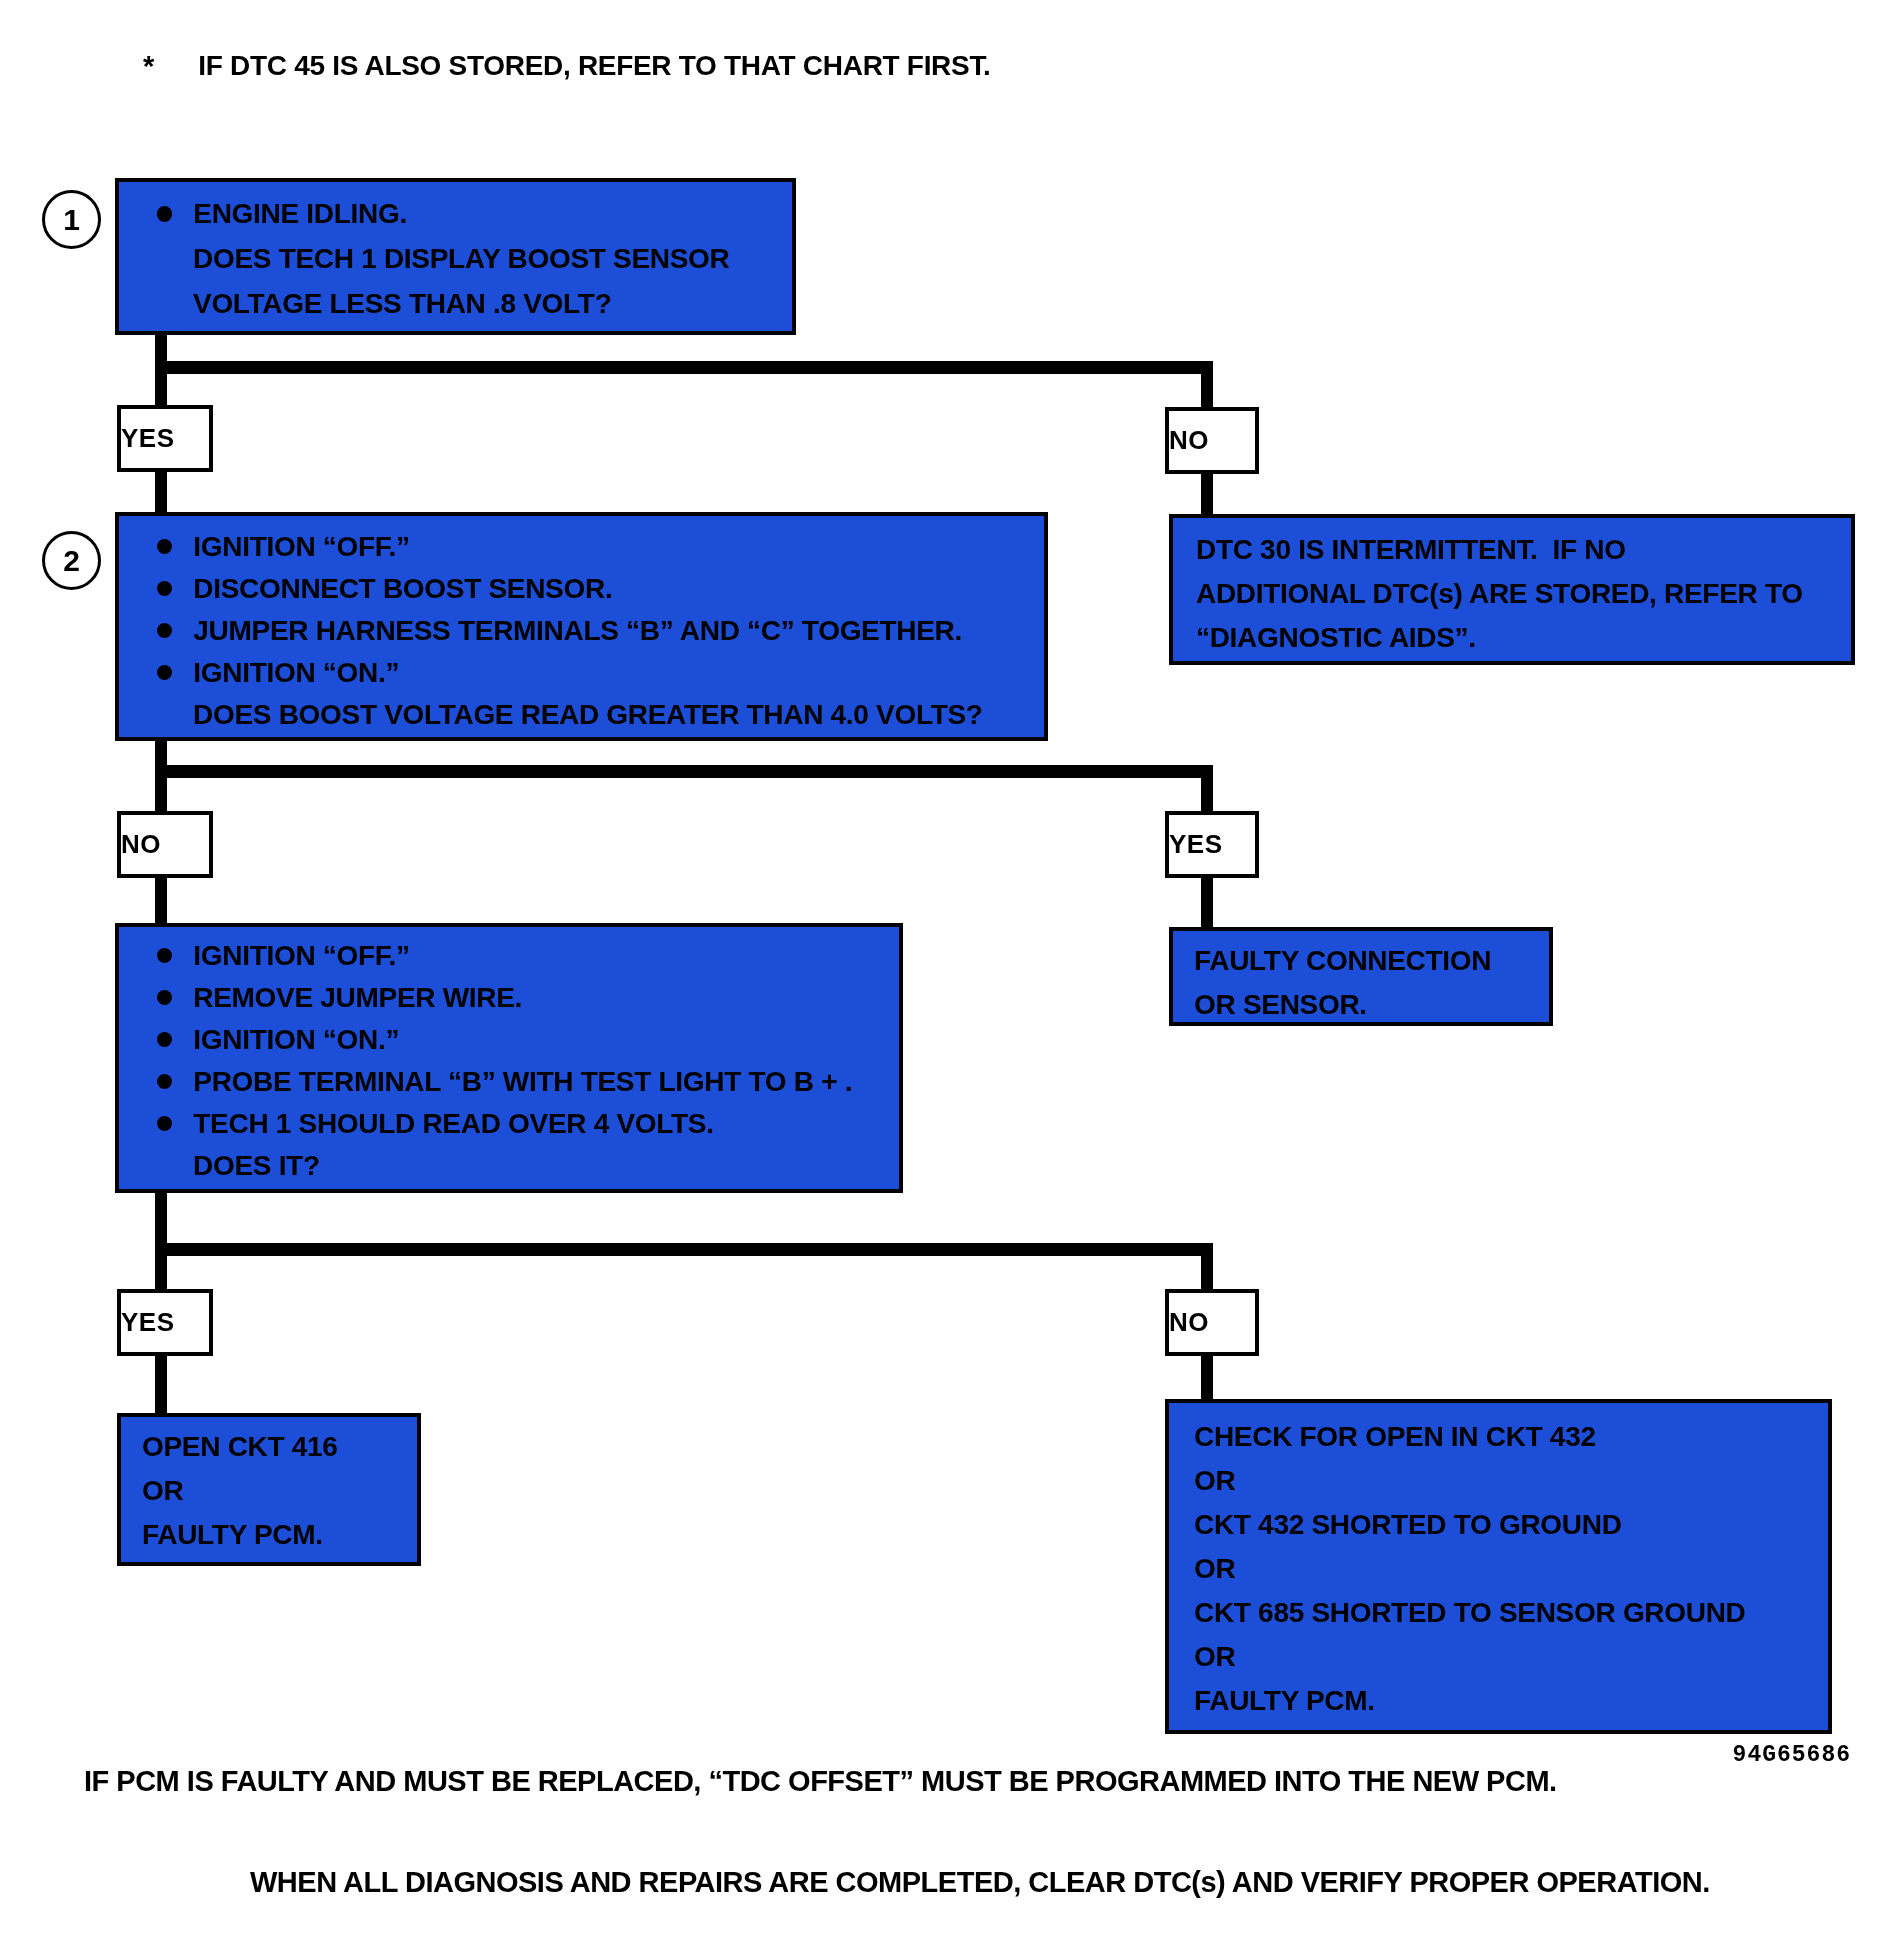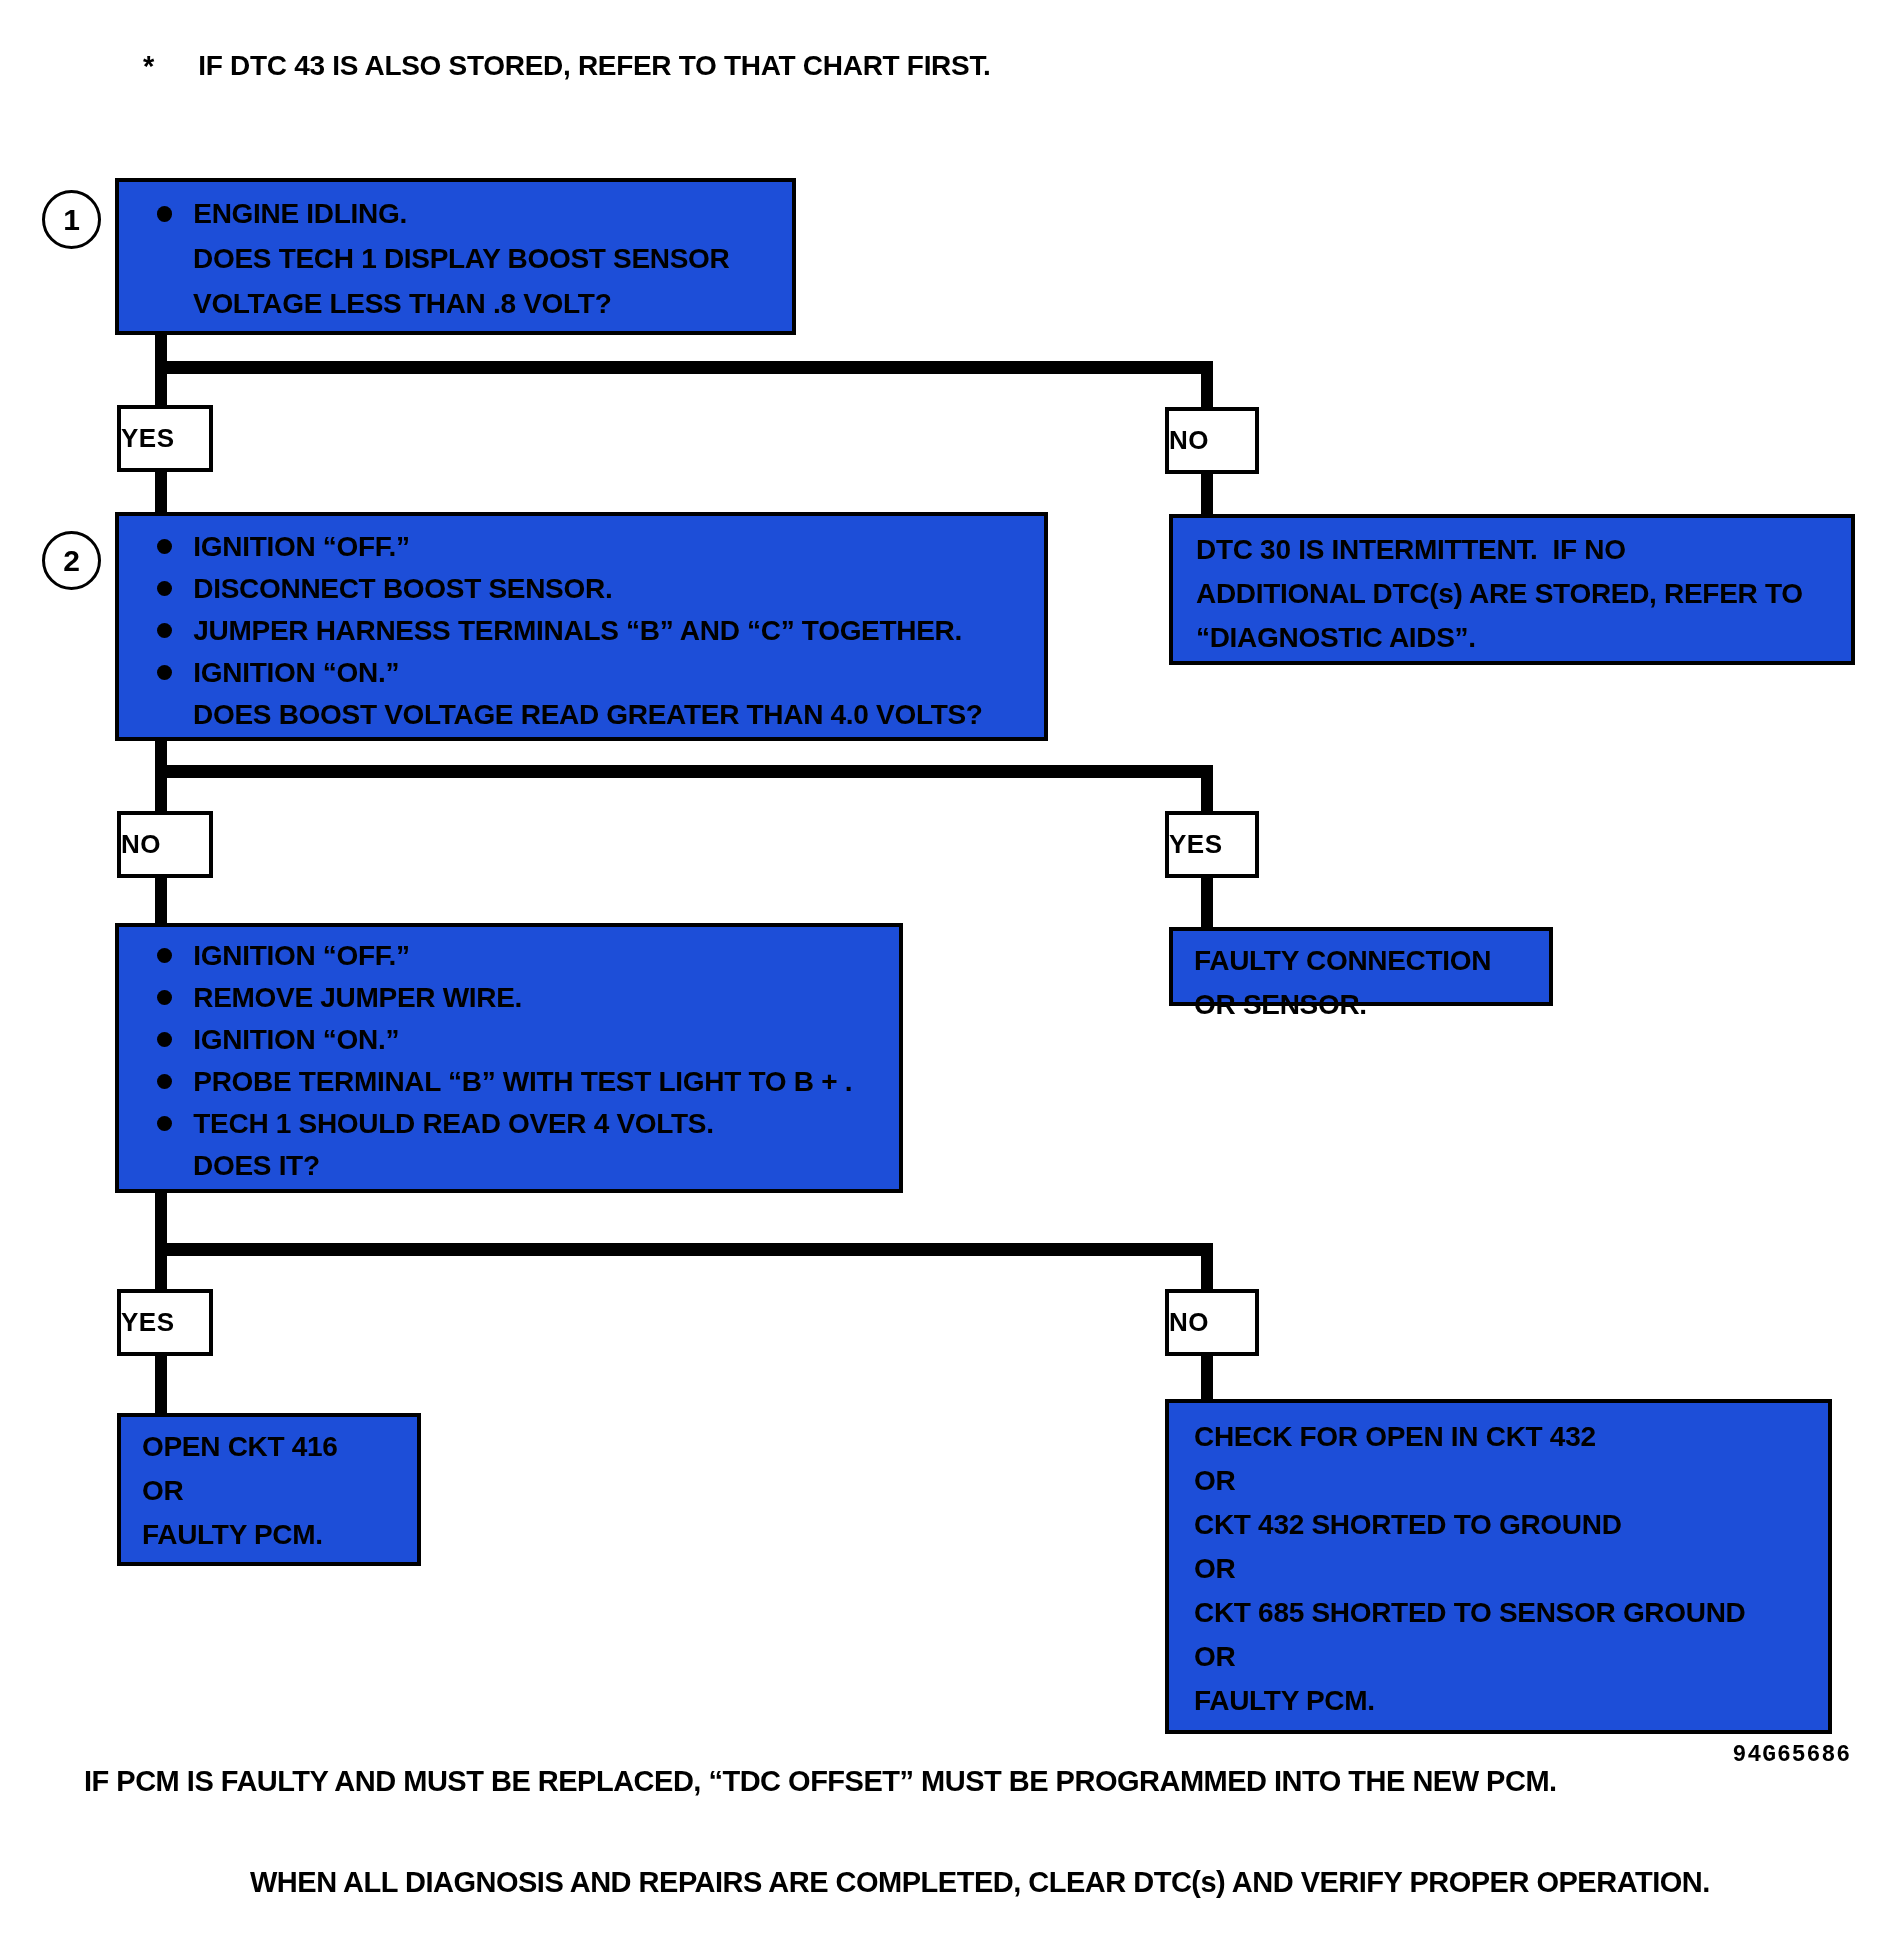--- a/index.html
+++ b/index.html
@@ -57,21 +57,21 @@
     font-weight:700;font-size:29px;letter-spacing:-0.5px;white-space:pre;
   }
 </style>
 </head>
 <body>
 
 <div id="canvas">
 
   <div class="abs note" style="left:143px;top:50px;">
     <span class="star">*</span>
-    <span class="txt">IF DTC 43 IS ALSO STORED, REFER TO THAT CHART FIRST.</span>
+    <span class="txt">IF DTC 45 IS ALSO STORED, REFER TO THAT CHART FIRST.</span>
   </div>
 
   <div class="abs circ" style="left:42px;top:190px;">
     <span>1</span>
   </div>
   <div class="abs pbox" style="left:115px;top:178px;width:681px;height:157px;">
     <div class="row">
       <span class="dot"></span>
       <span class="txt">ENGINE IDLING.</span>
     </div>
@@ -171,21 +171,21 @@
     <div class="row h44">
       <span class="dot"></span>
       <span class="txt">TECH 1 SHOULD READ OVER 4 VOLTS.</span>
     </div>
     <div class="row h44">
       <span class="spacer"></span>
       <span class="txt">DOES IT?</span>
     </div>
   </div>
 
-  <div class="abs pbox" style="left:1169px;top:927px;width:384px;height:79px;padding-left:21px;padding-top:7.6px;">
+  <div class="abs pbox" style="left:1169px;top:927px;width:384px;height:99px;padding-left:21px;padding-top:7.6px;">
     <div class="row h46">
       <span class="txt">FAULTY CONNECTION</span>
     </div>
     <div class="row h46">
       <span class="txt">OR SENSOR.</span>
     </div>
   </div>
 
   <div class="abs line" style="left:155px;top:1193px;width:12.4px;height:96px;"></div>
   <div class="abs line" style="left:155px;top:1243px;width:1058px;height:13.4px;"></div>

